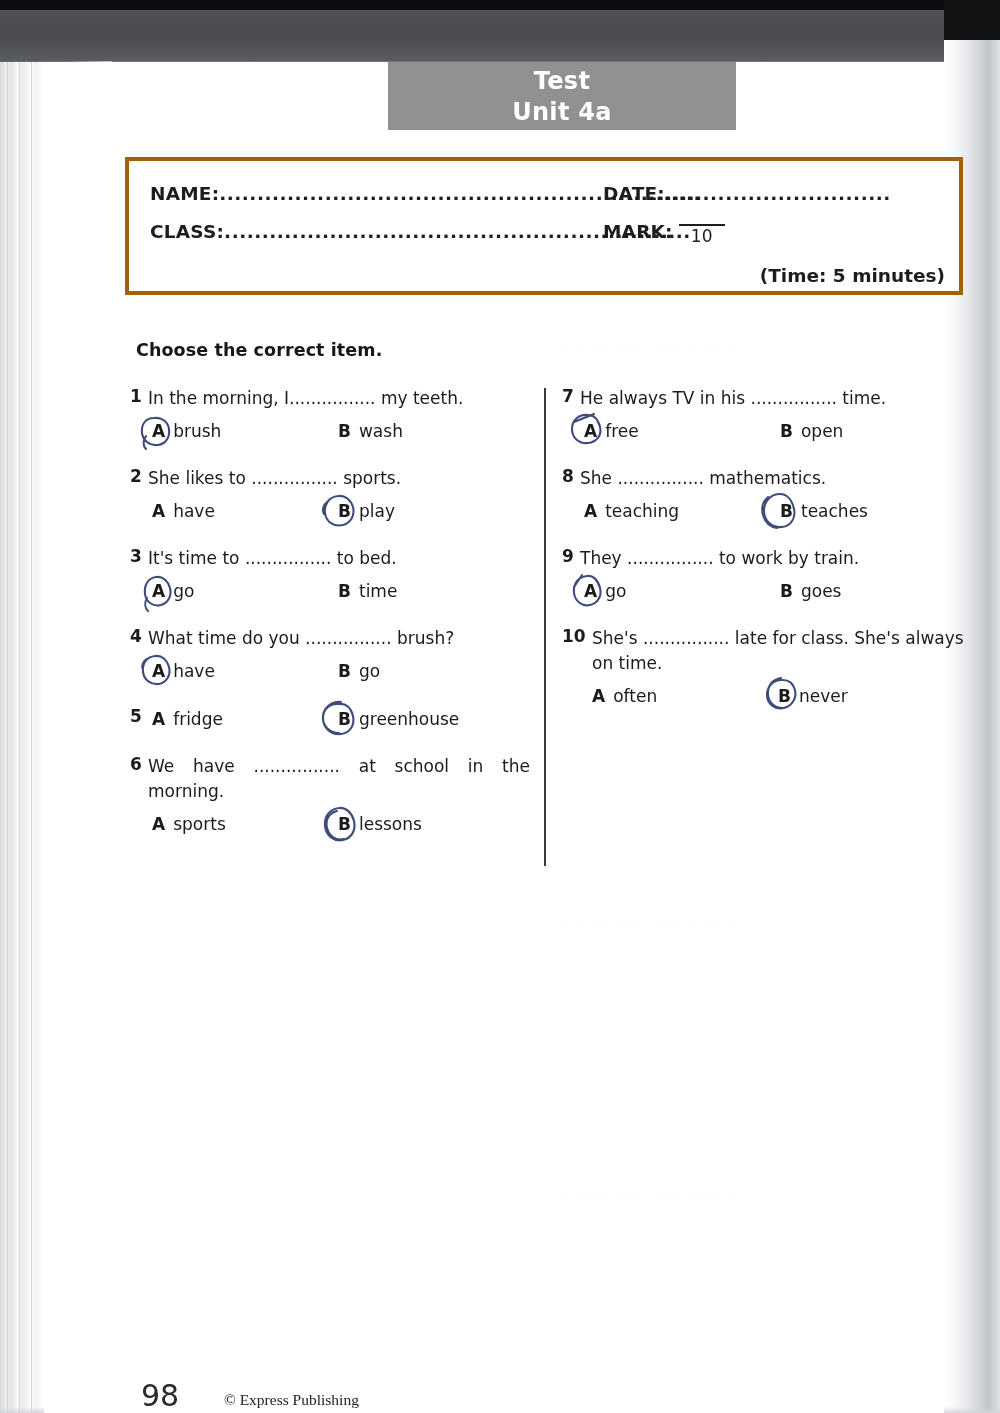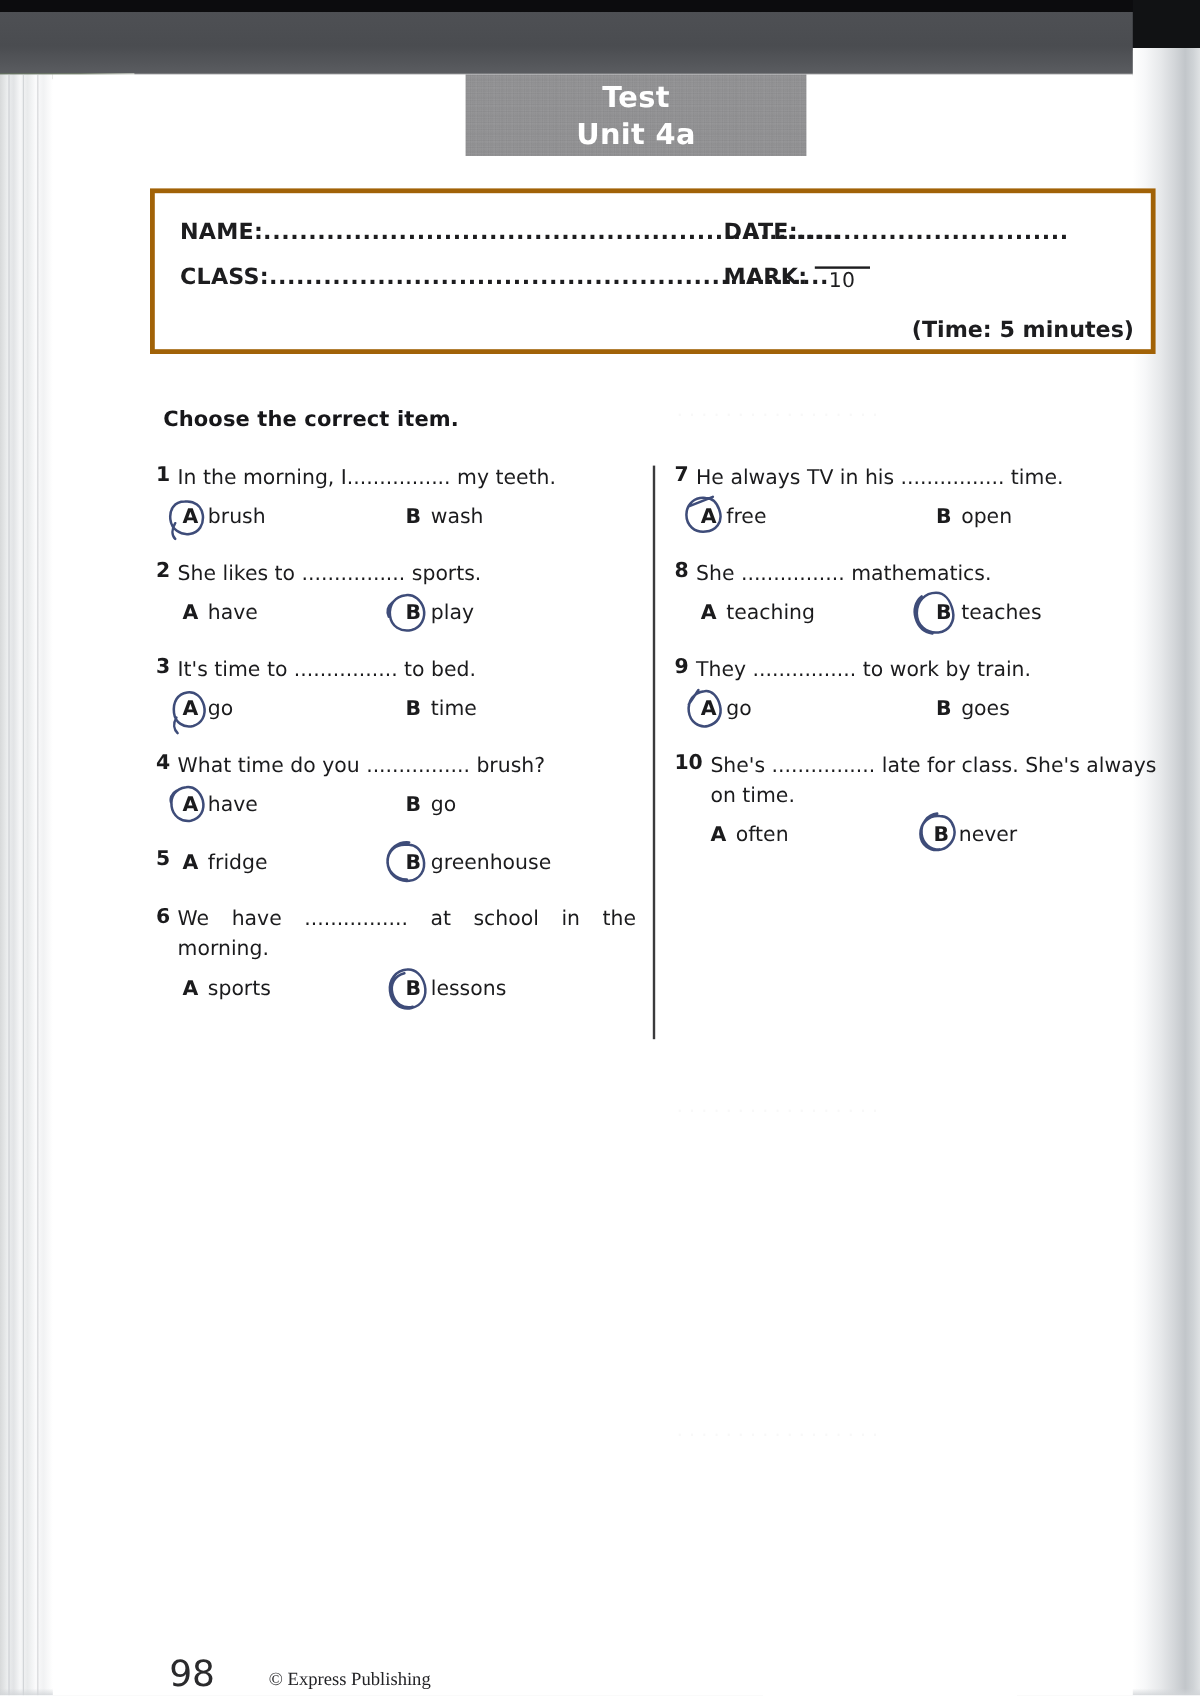--- a/index.html
+++ b/index.html
@@ -85,21 +85,21 @@
     position: absolute;
     left: 44px; top: 62px;
     width: 900px; height: 1351px;
     background: #ffffff;
   }
 
   
   .title-banner {
     position: absolute;
     left: 344px; top: 0px;
-    width: 284px; height: 68px;
+    width: 348px; height: 68px;
     background:
       repeating-linear-gradient(0deg, rgba(255,255,255,.035) 0px, rgba(0,0,0,.03) 1px, rgba(255,255,255,.025) 2px, rgba(0,0,0,.02) 3px),
       repeating-linear-gradient(90deg, rgba(255,255,255,.03) 0px, rgba(0,0,0,.028) 1px, rgba(255,255,255,.02) 2px, rgba(0,0,0,.018) 3px),
       #929294;
     color: #ffffff;
     text-align: center;
     font-size: 24px;
     font-weight: bold;
     letter-spacing: .3px;
     line-height: 31px;

